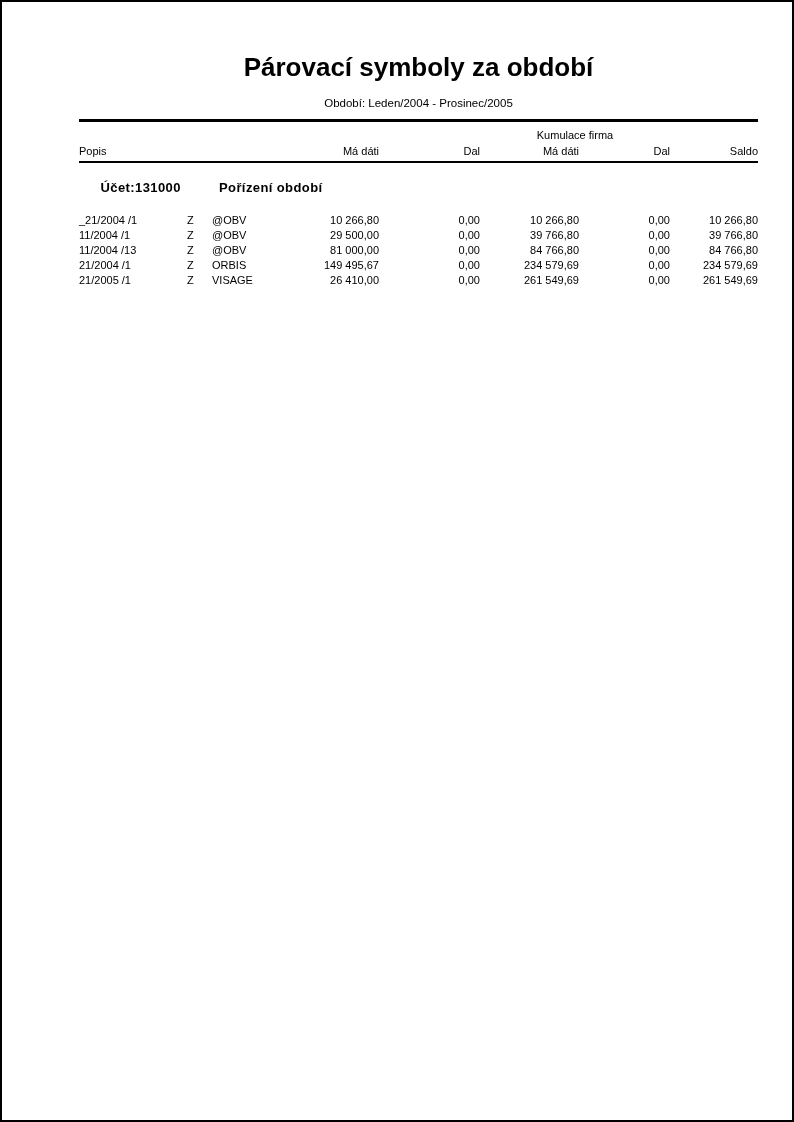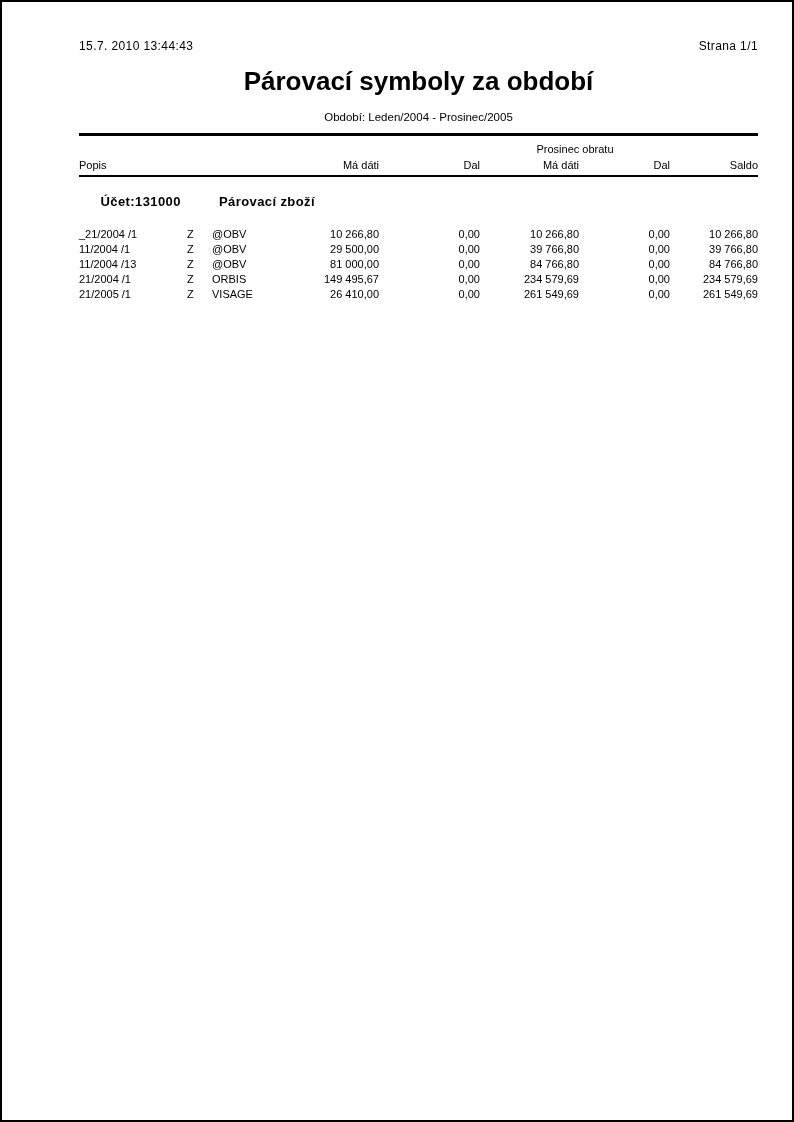--- a/index.html
+++ b/index.html
@@ -83,47 +83,43 @@
   .acc-num   { display: inline-block; width: 84px; }
   .rows-wrap { margin-top: 17px; }
   .data-row { line-height: 15px; }
 </style>
 </head>
 <body>
 
 <div class="page">
   <div class="content">
 
-    <div class="meta-row">
-      <span>15.7. 2010 13:44:43</span>
-      <span>Strana 1/1</span>
-    </div>
 
     <h1 class="title">Párovací symboly za období</h1>
     <div class="subtitle">Období: Leden/2004 - Prosinec/2005</div>
 
     <div class="rule-thick"></div>
 
     <div class="grid kum-row">
-      <div class="kum-label">Prosinec obratu</div>
+      <div class="kum-label">Kumulace firma</div>
     </div>
 
     <div class="grid head-row">
       <div class="c-popis">Popis</div>
       <div class="cr">Má dáti</div>
       <div class="cr">Dal</div>
       <div class="cr">Má dáti</div>
       <div class="cr">Dal</div>
       <div class="cr">Saldo</div>
     </div>
 
     <div class="rule-thin"></div>
 
     <div class="account-row">
-      <span class="acc-label">Účet:</span><span class="acc-num">131000</span><span>Párovací zboží</span>
+      <span class="acc-label">Účet:</span><span class="acc-num">131000</span><span>Pořízení období</span>
     </div>
 
     <div class="rows-wrap">
   <div class="grid data-row">
     <div class="cl">_21/2004 /1</div>
     <div class="cl">Z</div>
     <div class="cl">@OBV</div>
     <div class="cr">10 266,80</div>
     <div class="cr">0,00</div>
     <div class="cr">10 266,80</div>

